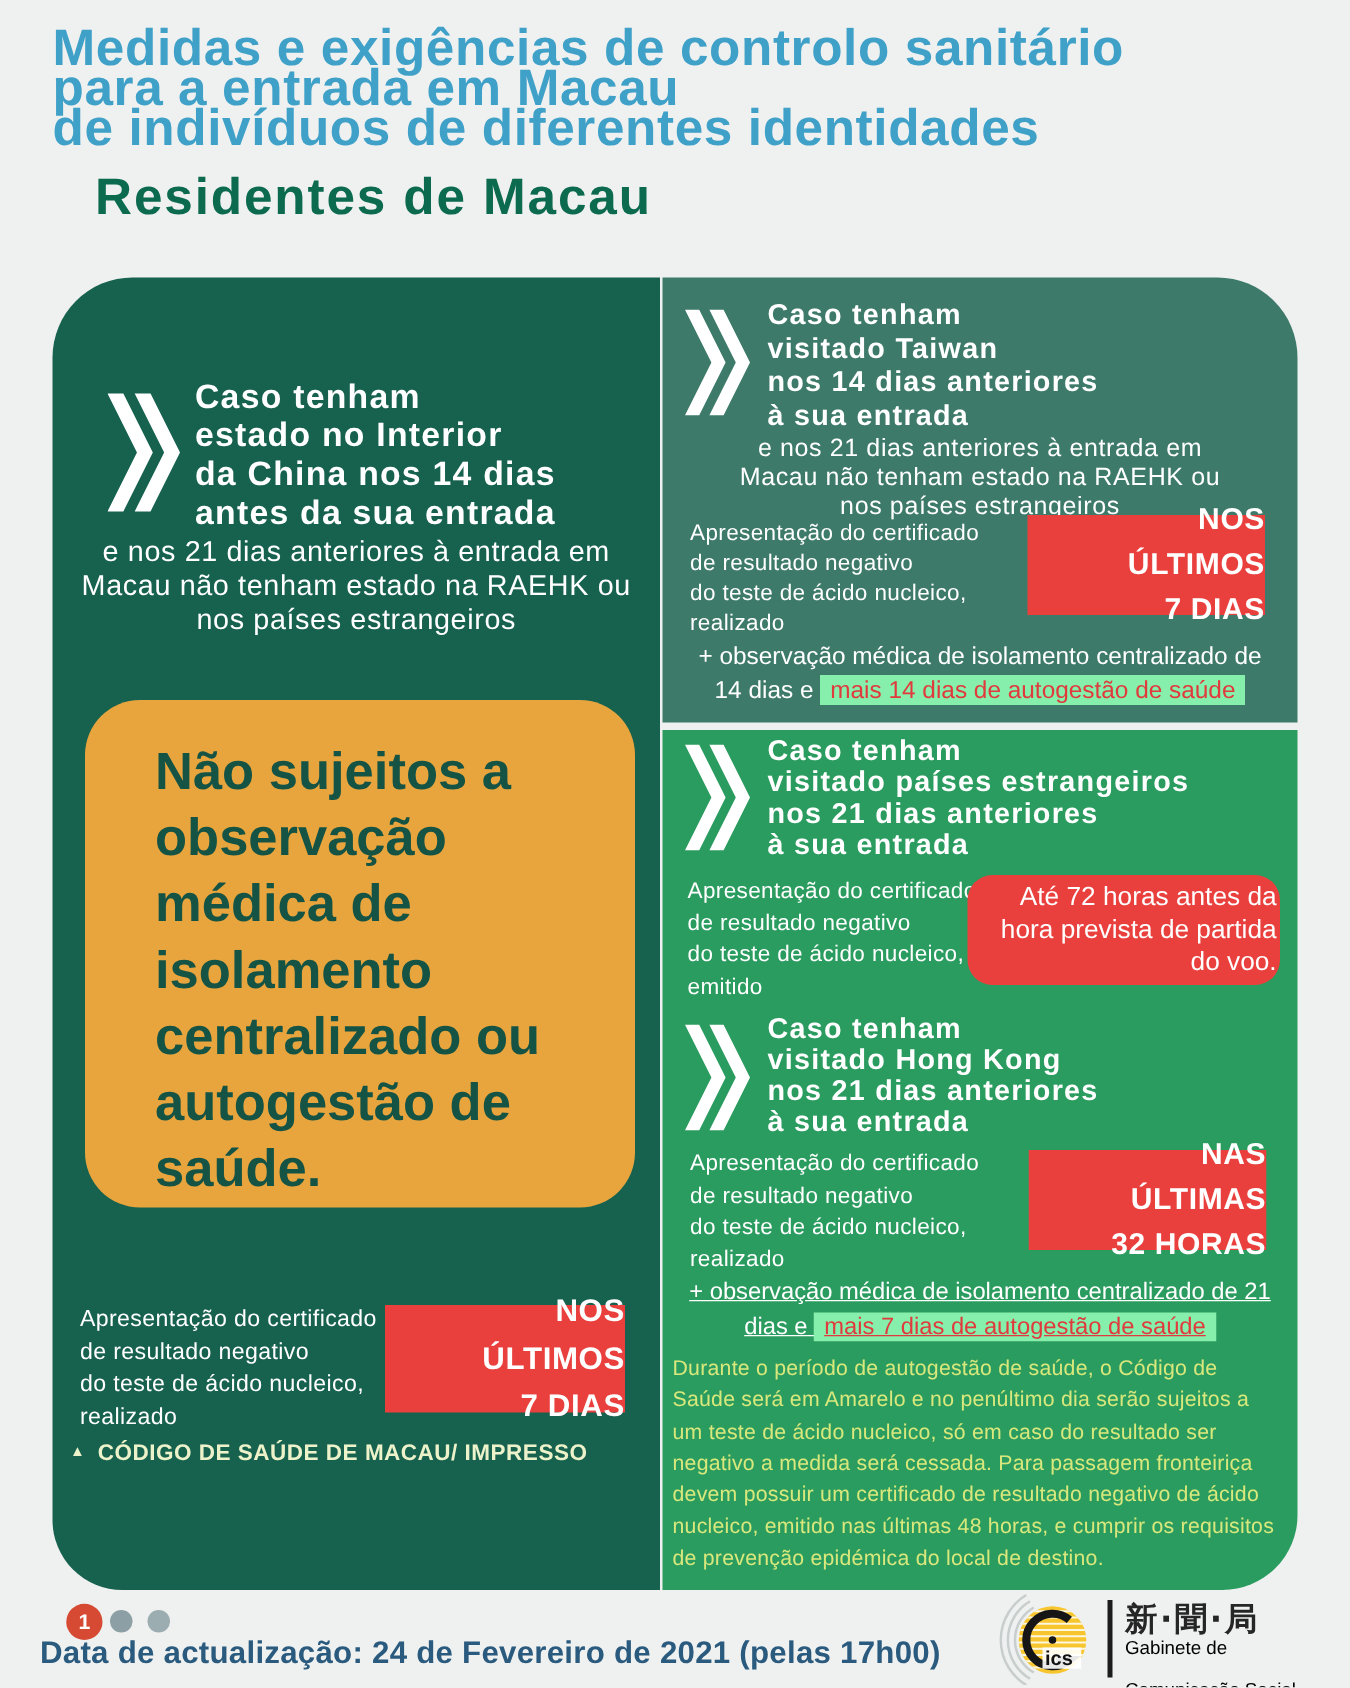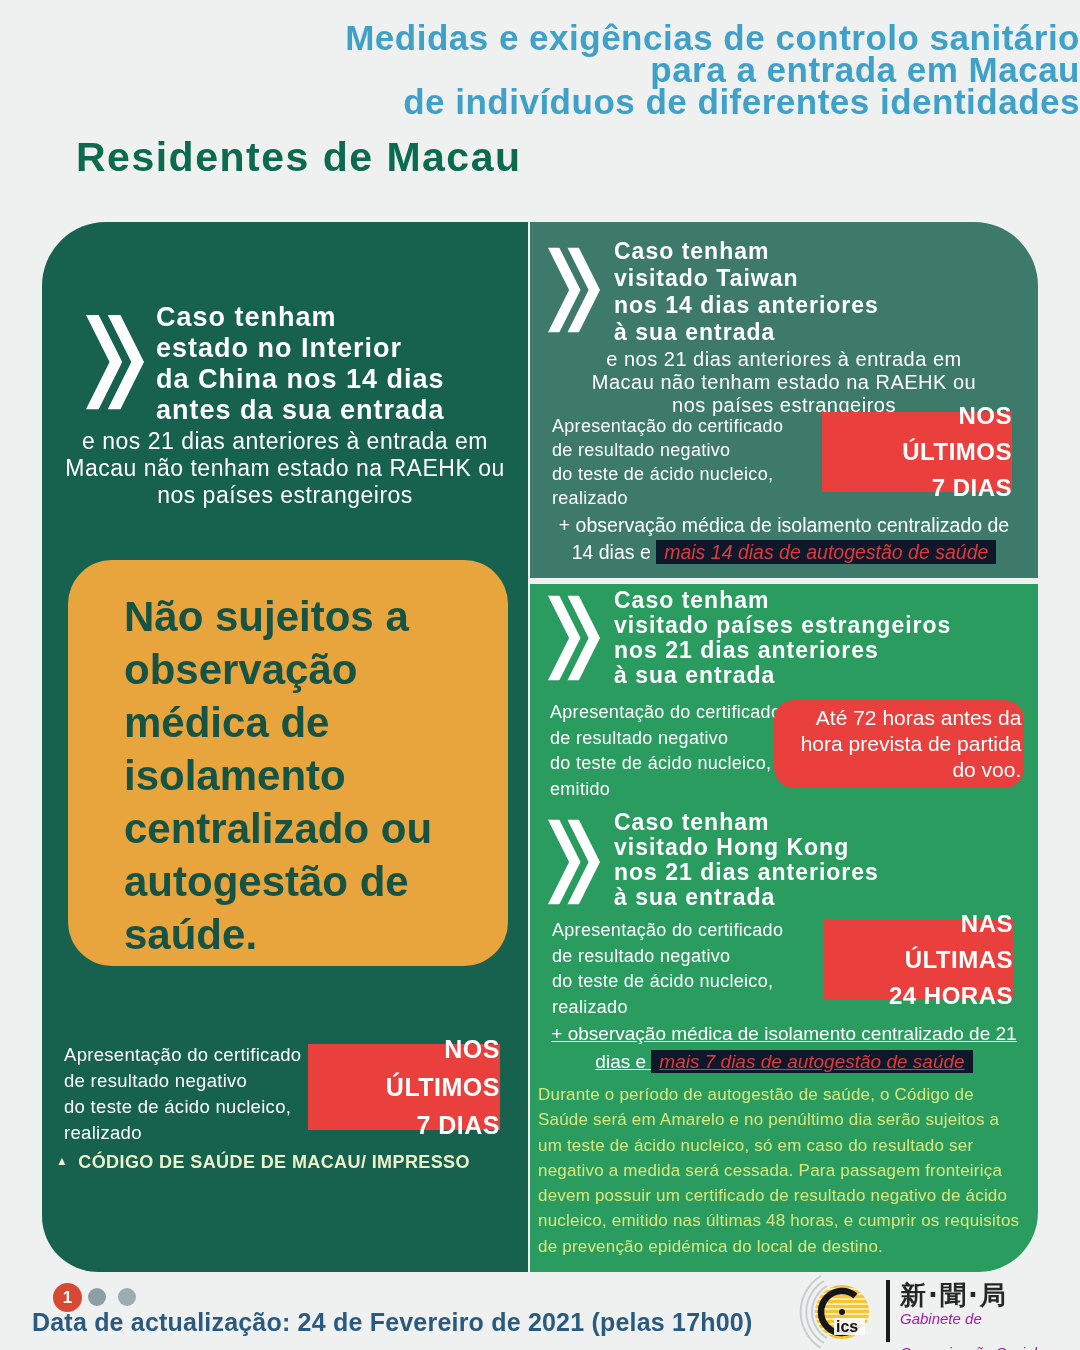--- a/index.html
+++ b/index.html
@@ -5,50 +5,50 @@
   :root{
     --bg:#eff1f0; --blue:#3fa0c8; --titlegreen:#0c6a4f; --dark:#17614f;
     --muted:#3e7a6a; --bright:#2b9c5f; --red:#e9403d; --hired:#e03a3c;
     --orange:#e8a53e; --orangetext:#155345; --yellow:#d9e87c; --cream:#ecf2ca;
     --datecol:#2a5a7e;
   }
   *{margin:0;padding:0;box-sizing:border-box;}
   body{background:var(--bg);font-family:"Liberation Sans",sans-serif;}
   .canvas{position:relative;width:1080px;height:1350px;background:var(--bg);overflow:hidden;}
   .abs{position:absolute;}
-  .header{top:22px;left:0;width:1080px;padding-left:42px;text-align:right;
-    color:var(--blue);font-weight:bold;font-size:35px;line-height:32px;letter-spacing:.5px;}
+  .header{top:22px;left:0;width:1080px;padding-left:42px;text-align:left;
+    color:var(--blue);font-weight:bold;font-size:41px;line-height:32px;letter-spacing:.5px;}
   .page-title{left:76px;top:134px;font-size:41px;font-weight:bold;color:var(--titlegreen);letter-spacing:1.5px;}
   .panel{border-radius:0;}
   .panel-china{left:42px;top:222px;width:486px;height:1050px;background:var(--dark);border-radius:64px 0 0 56px;}
   .panel-taiwan{left:530px;top:222px;width:508px;height:356px;background:var(--muted);border-radius:0 64px 0 0;}
   .panel-bright{left:530px;top:584px;width:508px;height:688px;background:var(--bright);border-radius:0 0 60px 0;}
   .sec-heading{color:#fff;font-weight:bold;letter-spacing:1px;white-space:pre-line;}
   .sub{color:#fff;text-align:center;white-space:pre-line;letter-spacing:.5px;}
   .cert{color:#fff;white-space:pre-line;letter-spacing:.3px;}
   .badge{background:var(--red);color:#fff;font-weight:bold;display:flex;align-items:center;justify-content:center;
     text-align:right;white-space:pre-line;letter-spacing:.5px;padding-left:24px;}
   .badge.soft{font-weight:normal;letter-spacing:0;border-radius:20px;}
   .exempt{left:68px;top:560px;width:440px;height:406px;background:var(--orange);border-radius:44px;
     padding:30px 18px 0 56px;}
   .exempt-text{color:var(--orangetext);font-size:42px;line-height:53px;font-weight:bold;white-space:pre-line;}
   .note{text-align:center;color:#fff;}
   .note .l1{display:block;}
-  .hl{background:#0f172a;color:var(--hired);padding:1px 8px;font-style:italic;}
+  .hl{background:#86efac;color:var(--hired);padding:1px 8px;}
   .u{text-decoration:underline;}
   .code-note{color:var(--cream);font-weight:bold;font-size:18px;letter-spacing:.4px;}
   .tri{font-size:12px;margin-right:10px;vertical-align:3px;}
   .detail{color:var(--yellow);font-size:17px;line-height:25.3px;letter-spacing:.2px;}
   .pgbadge{width:29px;height:29px;border-radius:50%;background:#d64a33;color:#fff;font-size:17px;font-weight:bold;
     display:flex;align-items:center;justify-content:center;}
   .dot{width:18px;height:18px;border-radius:50%;background:#8c9fa5;}
   .date{color:var(--datecol);font-size:25px;font-weight:bold;letter-spacing:.2px;}
   .logo-divider{width:4px;height:62px;background:#1c1c1c;}
   .logo-cn{font-size:26px;color:#262626;letter-spacing:2px;font-family:"DejaVu Sans",sans-serif;font-weight:bold;}
-  .logo-pt{font-size:15px;font-style:italic;color:#a21caf;line-height:18px;}
+  .logo-pt{font-size:15px;color:#000000;line-height:18px;}
   .chev svg{display:block;}
 </style>
 </head>
 <body>
 
 <div class="canvas">
 
   <div class="abs header">
     <div>Medidas e exigências de controlo sanitário</div>
     <div>para a entrada em Macau</div>
@@ -143,21 +143,21 @@
   </span>
   <div class="abs sec-heading" style="left:614px;top:810px;font-size:23px;line-height:25px;">Caso tenham
 visitado Hong Kong
 nos 21 dias anteriores
 à sua entrada</div>
   <div class="abs cert" style="left:552px;top:918px;font-size:18px;line-height:25.5px;">Apresentação do certificado
 de resultado negativo
 do teste de ácido nucleico,
 realizado</div>
   <div class="abs badge" style="left:823px;top:920px;width:190px;height:80px;font-size:24px;line-height:36px;">NAS ÚLTIMAS
-24 HORAS</div>
+32 HORAS</div>
   <div class="abs note" style="left:532px;top:1020px;width:504px;font-size:19px;line-height:28px;">
     <span class="l1 u">+ observação médica de isolamento centralizado de 21</span><span class="u">dias e </span><span class="hl u">mais 7 dias de autogestão de saúde</span>
   </div>
   <div class="abs detail" style="left:538px;top:1082px;width:488px;">Durante o período de autogestão de saúde, o Código de Saúde será em Amarelo e no penúltimo dia serão sujeitos a um teste de ácido nucleico, só em caso do resultado ser negativo a medida será cessada. Para passagem fronteiriça devem possuir um certificado de resultado negativo de ácido nucleico, emitido nas últimas 48 horas, e cumprir os requisitos de prevenção epidémica do local de destino.</div>
 
   <div class="abs pgbadge" style="left:53px;top:1283px;">
     <span>1</span>
   </div>
   <div class="abs dot" style="left:88px;top:1288px;"></div>
   <div class="abs dot" style="left:118px;top:1288px;background:#9cadb2;"></div>

